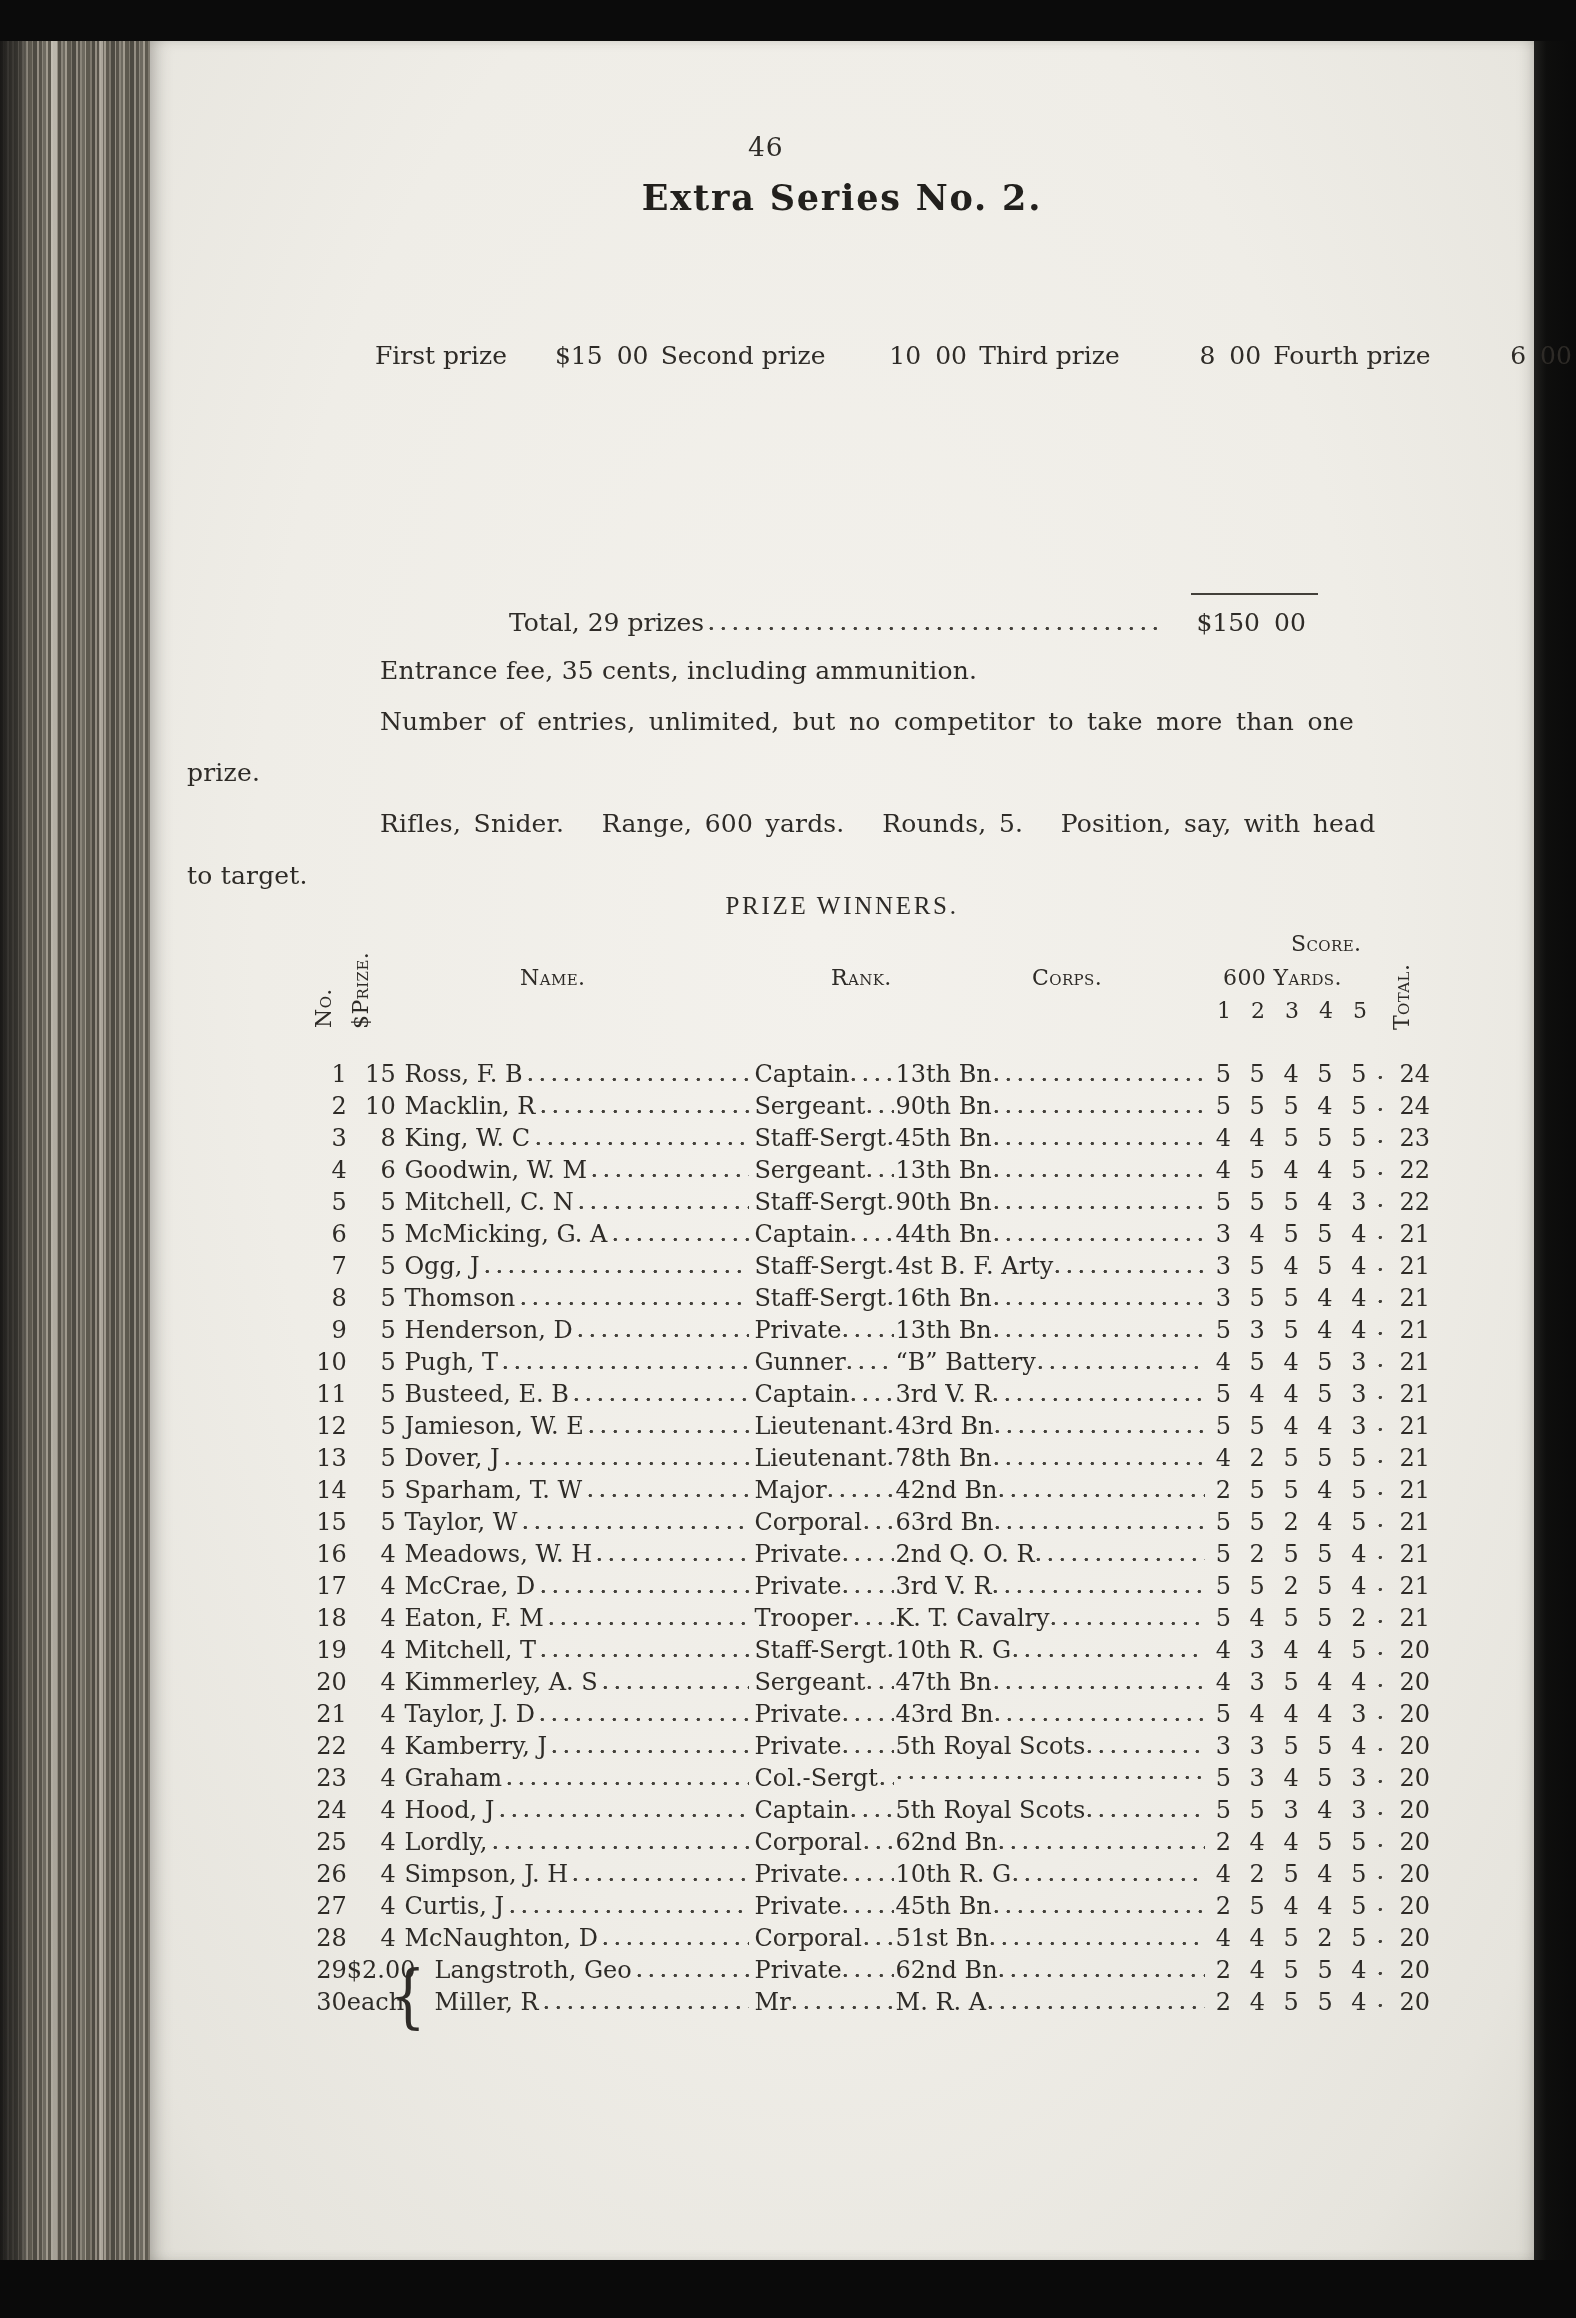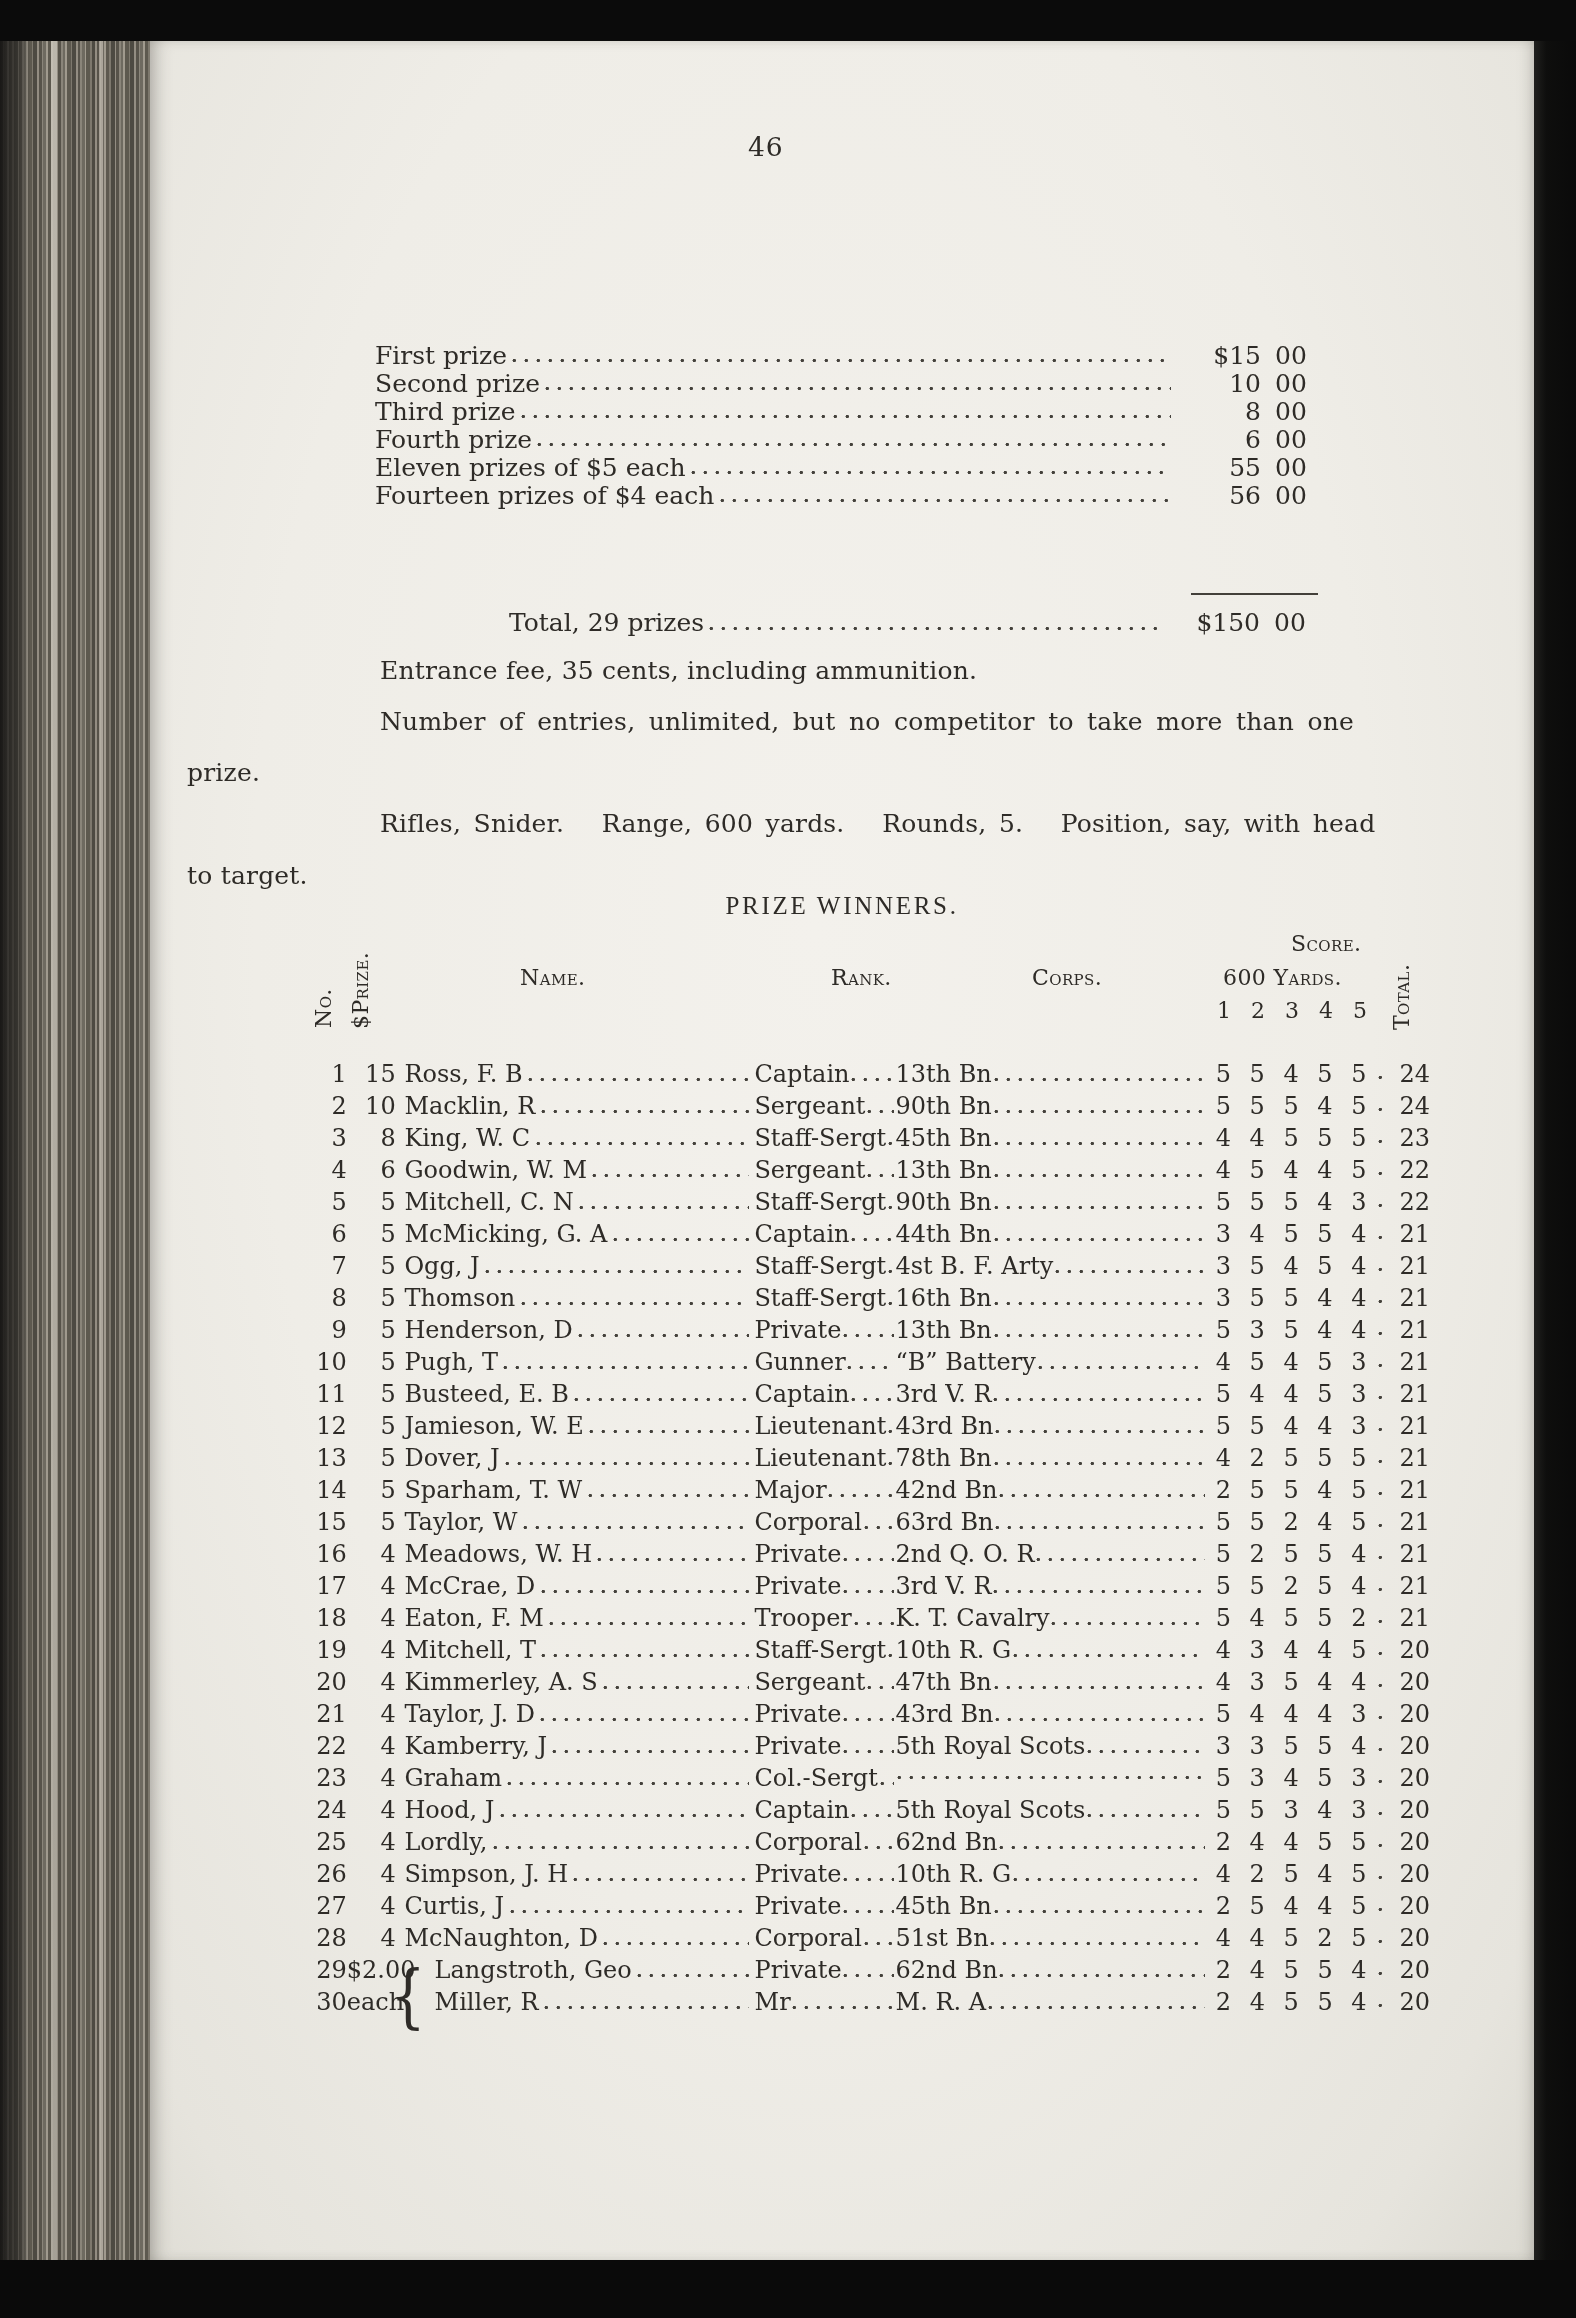--- a/index.html
+++ b/index.html
@@ -29,21 +29,21 @@
   .body-text{font-size:25px;letter-spacing:0.2px;}
   .pre{white-space:pre;}
 
   
   .lead{flex:1 1 auto;align-self:flex-end;height:8.8px;margin:0 5.3px 4.4px 5.3px;
         background-image:radial-gradient(circle at 2.2px 4.4px, #45423c 1.5px, rgba(0,0,0,0) 1.9px);
         background-size:12px 8.8px;background-repeat:repeat-x;background-position:0 0;}
   .lead.short{margin:0 1.8px 4.4px 1.8px;}
 
   
-  .prize-block{display:flex;flex-direction:column;font-size:25px;}
+  .prize-block{display:flex;font-size:25px;}
   .prize-row{display:flex;height:28px;align-items:baseline;}
   .amt-d{width:85px;text-align:right;white-space:nowrap;}
   .amt-c{width:44px;text-align:left;padding-left:14px;}
   .rule{background:#43403a;height:1.8px;}
   .total-row{display:flex;align-items:flex-end;font-size:25px;}
 
   
   .pw-head{font-size:25px;letter-spacing:2.7px;}
   .col-label{font-variant:small-caps;font-size:22px;letter-spacing:0.4px;white-space:nowrap;}
   .vlabel{position:absolute;writing-mode:vertical-rl;transform:rotate(180deg);
@@ -74,20 +74,21 @@
 <div class="canvas">
   <div class="band-top"></div>
   <div class="spine"></div>
   <div class="spine-hl1"></div>
   <div class="spine-hl2"></div>
   <div class="page"></div>
   <div class="edge-right"></div>
   <div class="band-bottom"></div>
 
   <div class="abs pagenum" style="left:748px;top:131px;">46</div>
+  <div class="abs title" style="left:150px;top:177px;width:1384px;text-align:center;">Extra Series No. 2.</div>
 
   <div class="abs prize-block" style="left:375px;top:341px;width:944px;">
       <div class="prize-row">
         <span class="nowrap">First prize</span>
         <span class="lead"></span>
         <span class="amt-d">$15</span>
         <span class="amt-c">00</span>
       </div>
       <div class="prize-row">
         <span class="nowrap">Second prize</span>

